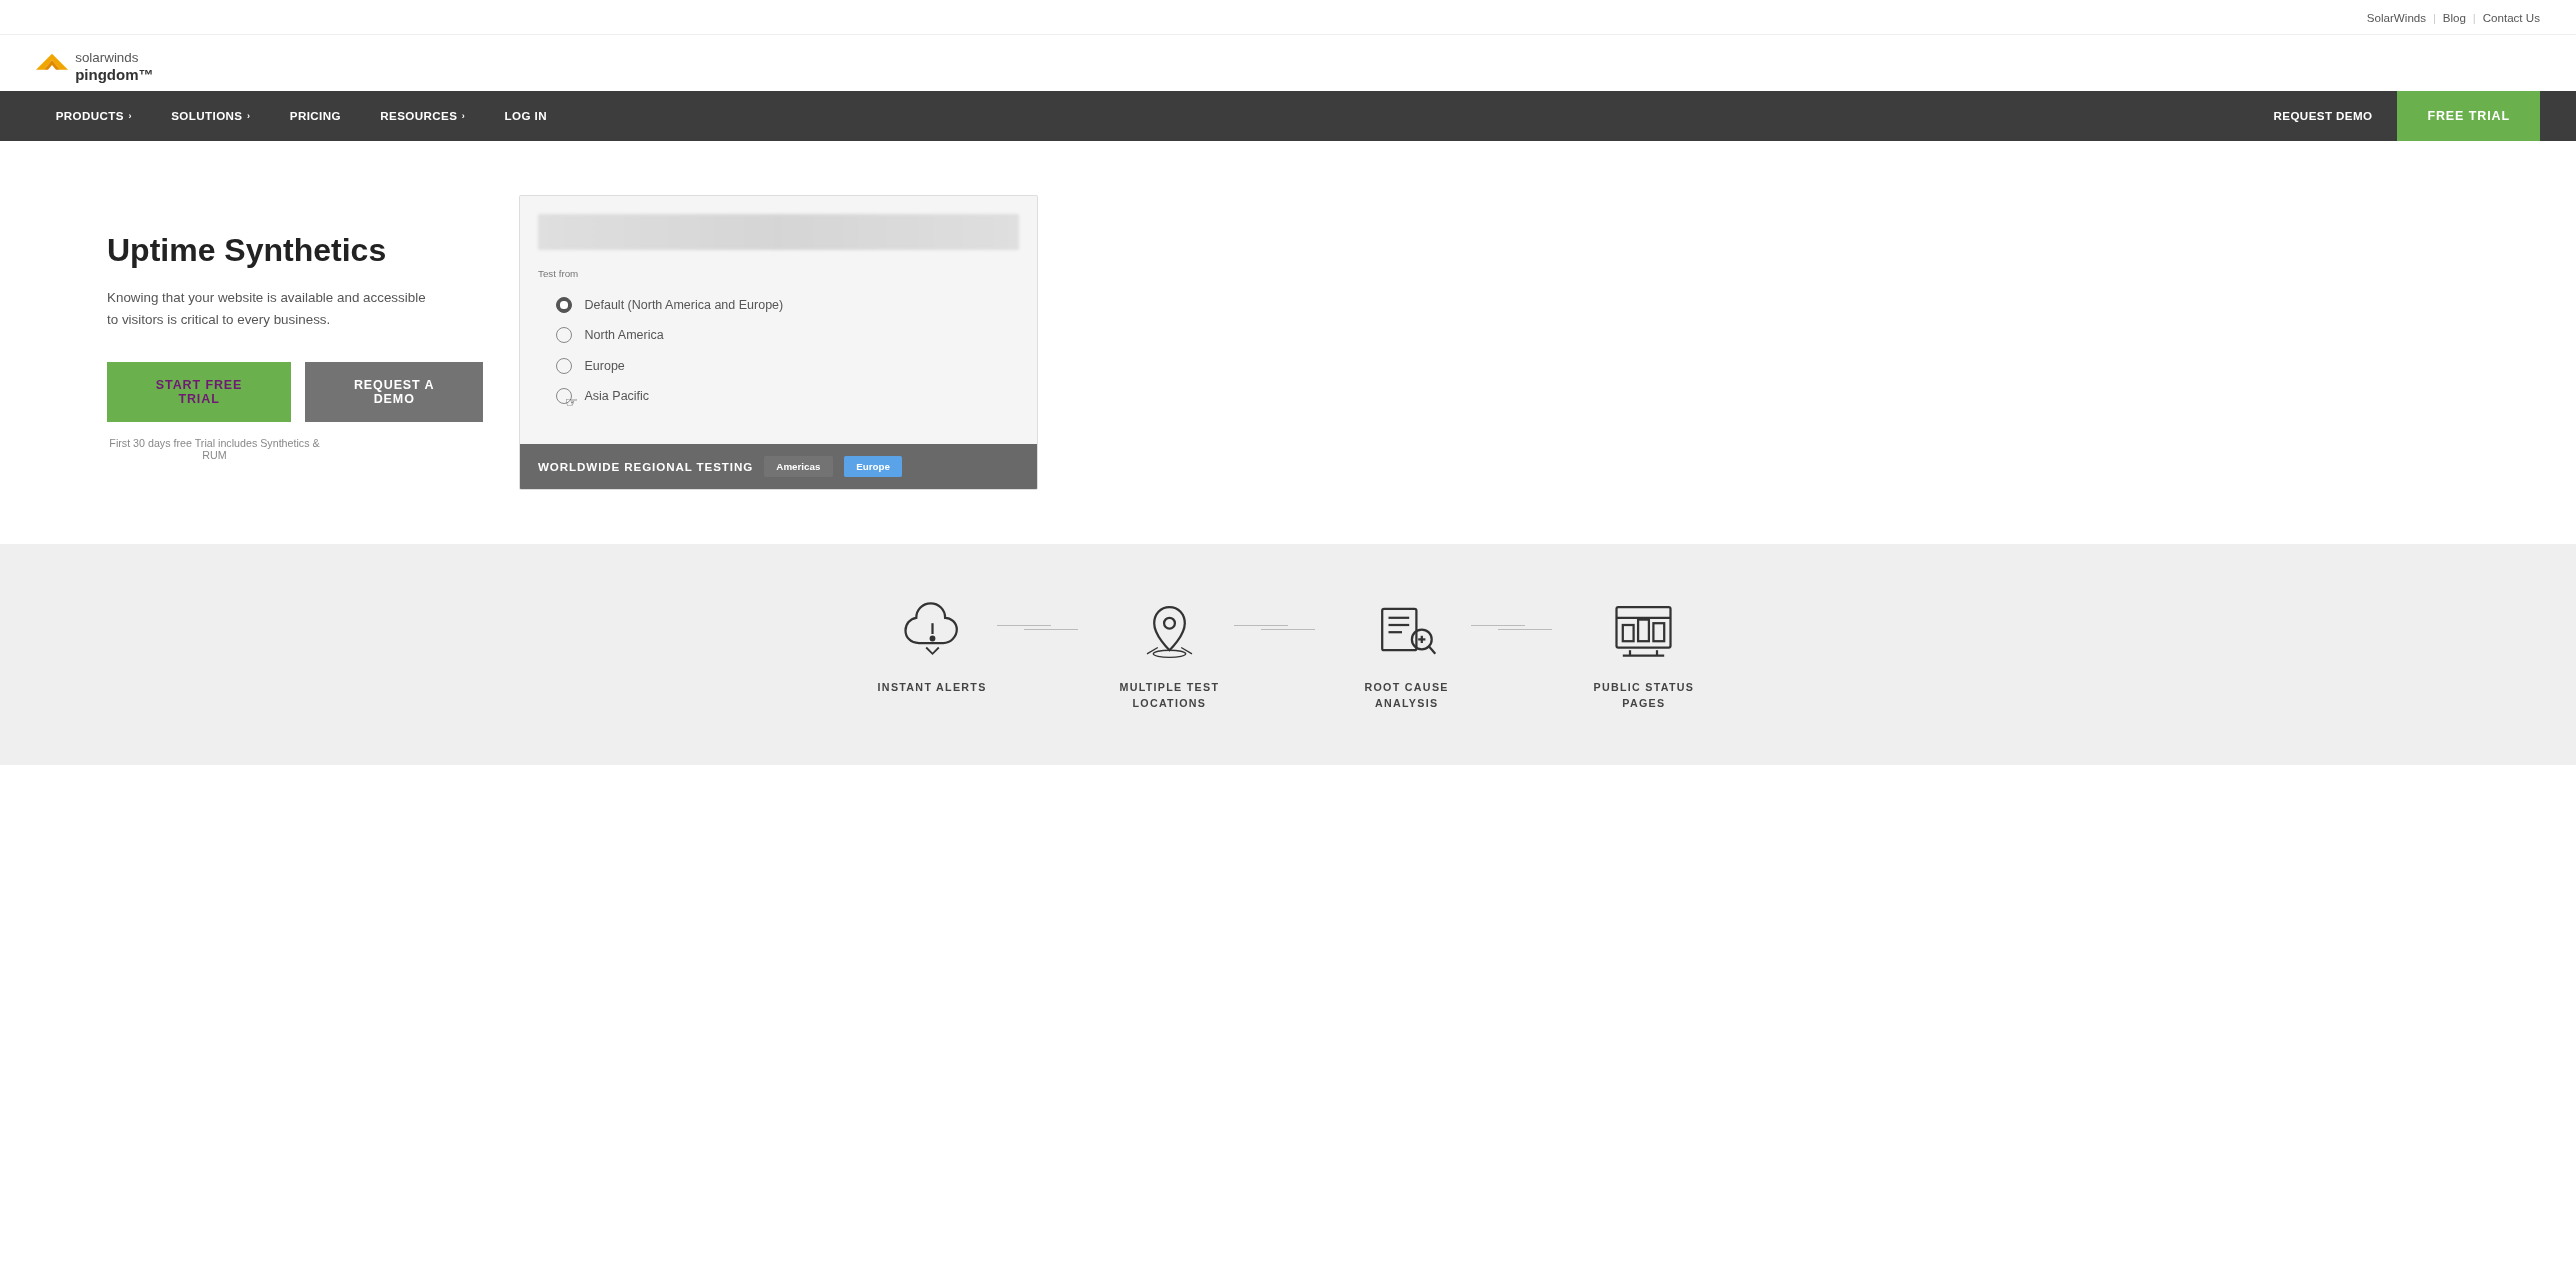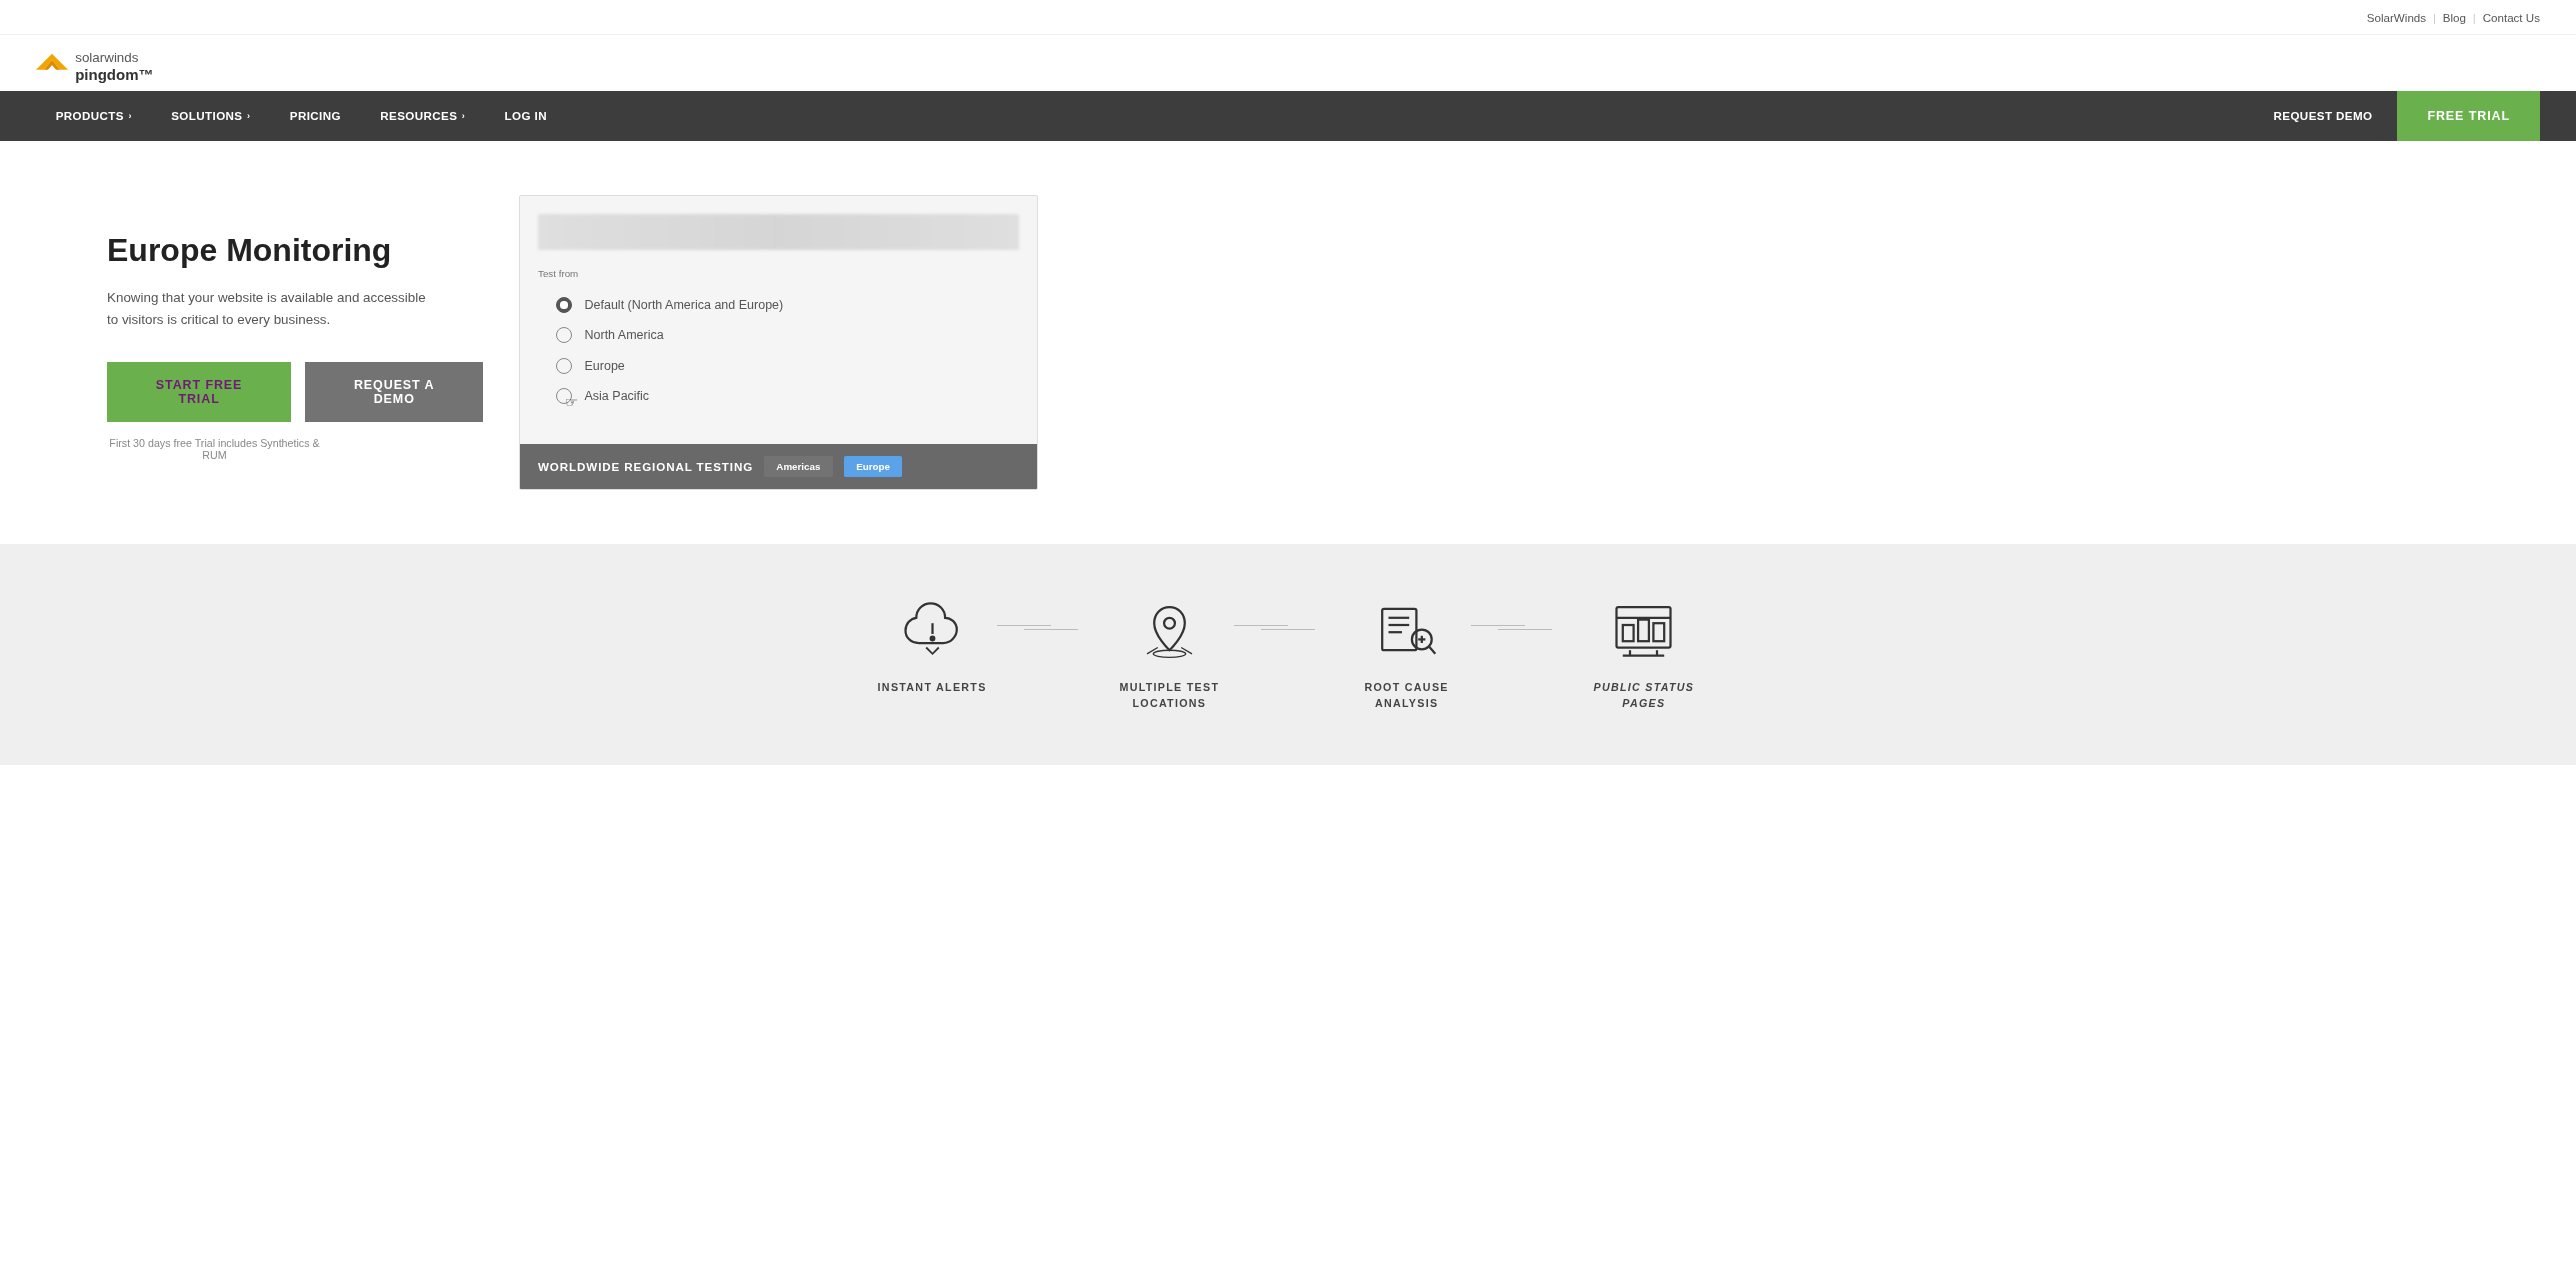--- a/index.html
+++ b/index.html
@@ -369,21 +369,21 @@
     </div>
   </div>
   <div class="nav-right">
     <div class="nav-request-demo">REQUEST DEMO</div>
     <div class="nav-free-trial">FREE TRIAL</div>
   </div>
 </nav>
 
 <div class="hero">
   <div class="hero-left">
-    <h1 class="hero-title">Europe Monitoring</h1>
+    <h1 class="hero-title">Uptime Synthetics</h1>
     <p class="hero-desc">Knowing that your website is available and accessible to visitors is critical to every business.</p>
     <div class="hero-buttons">
       <button class="btn-start-trial">START FREE TRIAL</button>
       <button class="btn-request-demo">REQUEST A DEMO</button>
     </div>
     <p class="trial-note">First 30 days free Trial includes Synthetics &amp; RUM</p>
   </div>
 
   <div class="hero-right">
     <div class="screenshot-container">
@@ -474,19 +474,19 @@
       <svg class="feature-icon" viewBox="0 0 70 70" xmlns="http://www.w3.org/2000/svg" fill="none" stroke="#333" stroke-width="2.5">
         <rect x="5" y="10" width="60" height="45" rx="2"></rect>
         <line x1="5" y1="22" x2="65" y2="22"></line>
         <rect x="12" y="30" width="12" height="18"></rect>
         <rect x="29" y="24" width="12" height="24"></rect>
         <rect x="46" y="28" width="12" height="20"></rect>
         <line x1="20" y1="58" x2="20" y2="64"></line>
         <line x1="50" y1="58" x2="50" y2="64"></line>
         <line x1="12" y1="64" x2="58" y2="64"></line>
       </svg>
-      <span class="feature-label" style="white-space:pre-line;font-style:italic;">PUBLIC STATUS
+      <span class="feature-label" style="white-space:pre-line;">PUBLIC STATUS
 PAGES</span>
     </div>
 
   </div>
 </div>
 
 
 </body></html>

